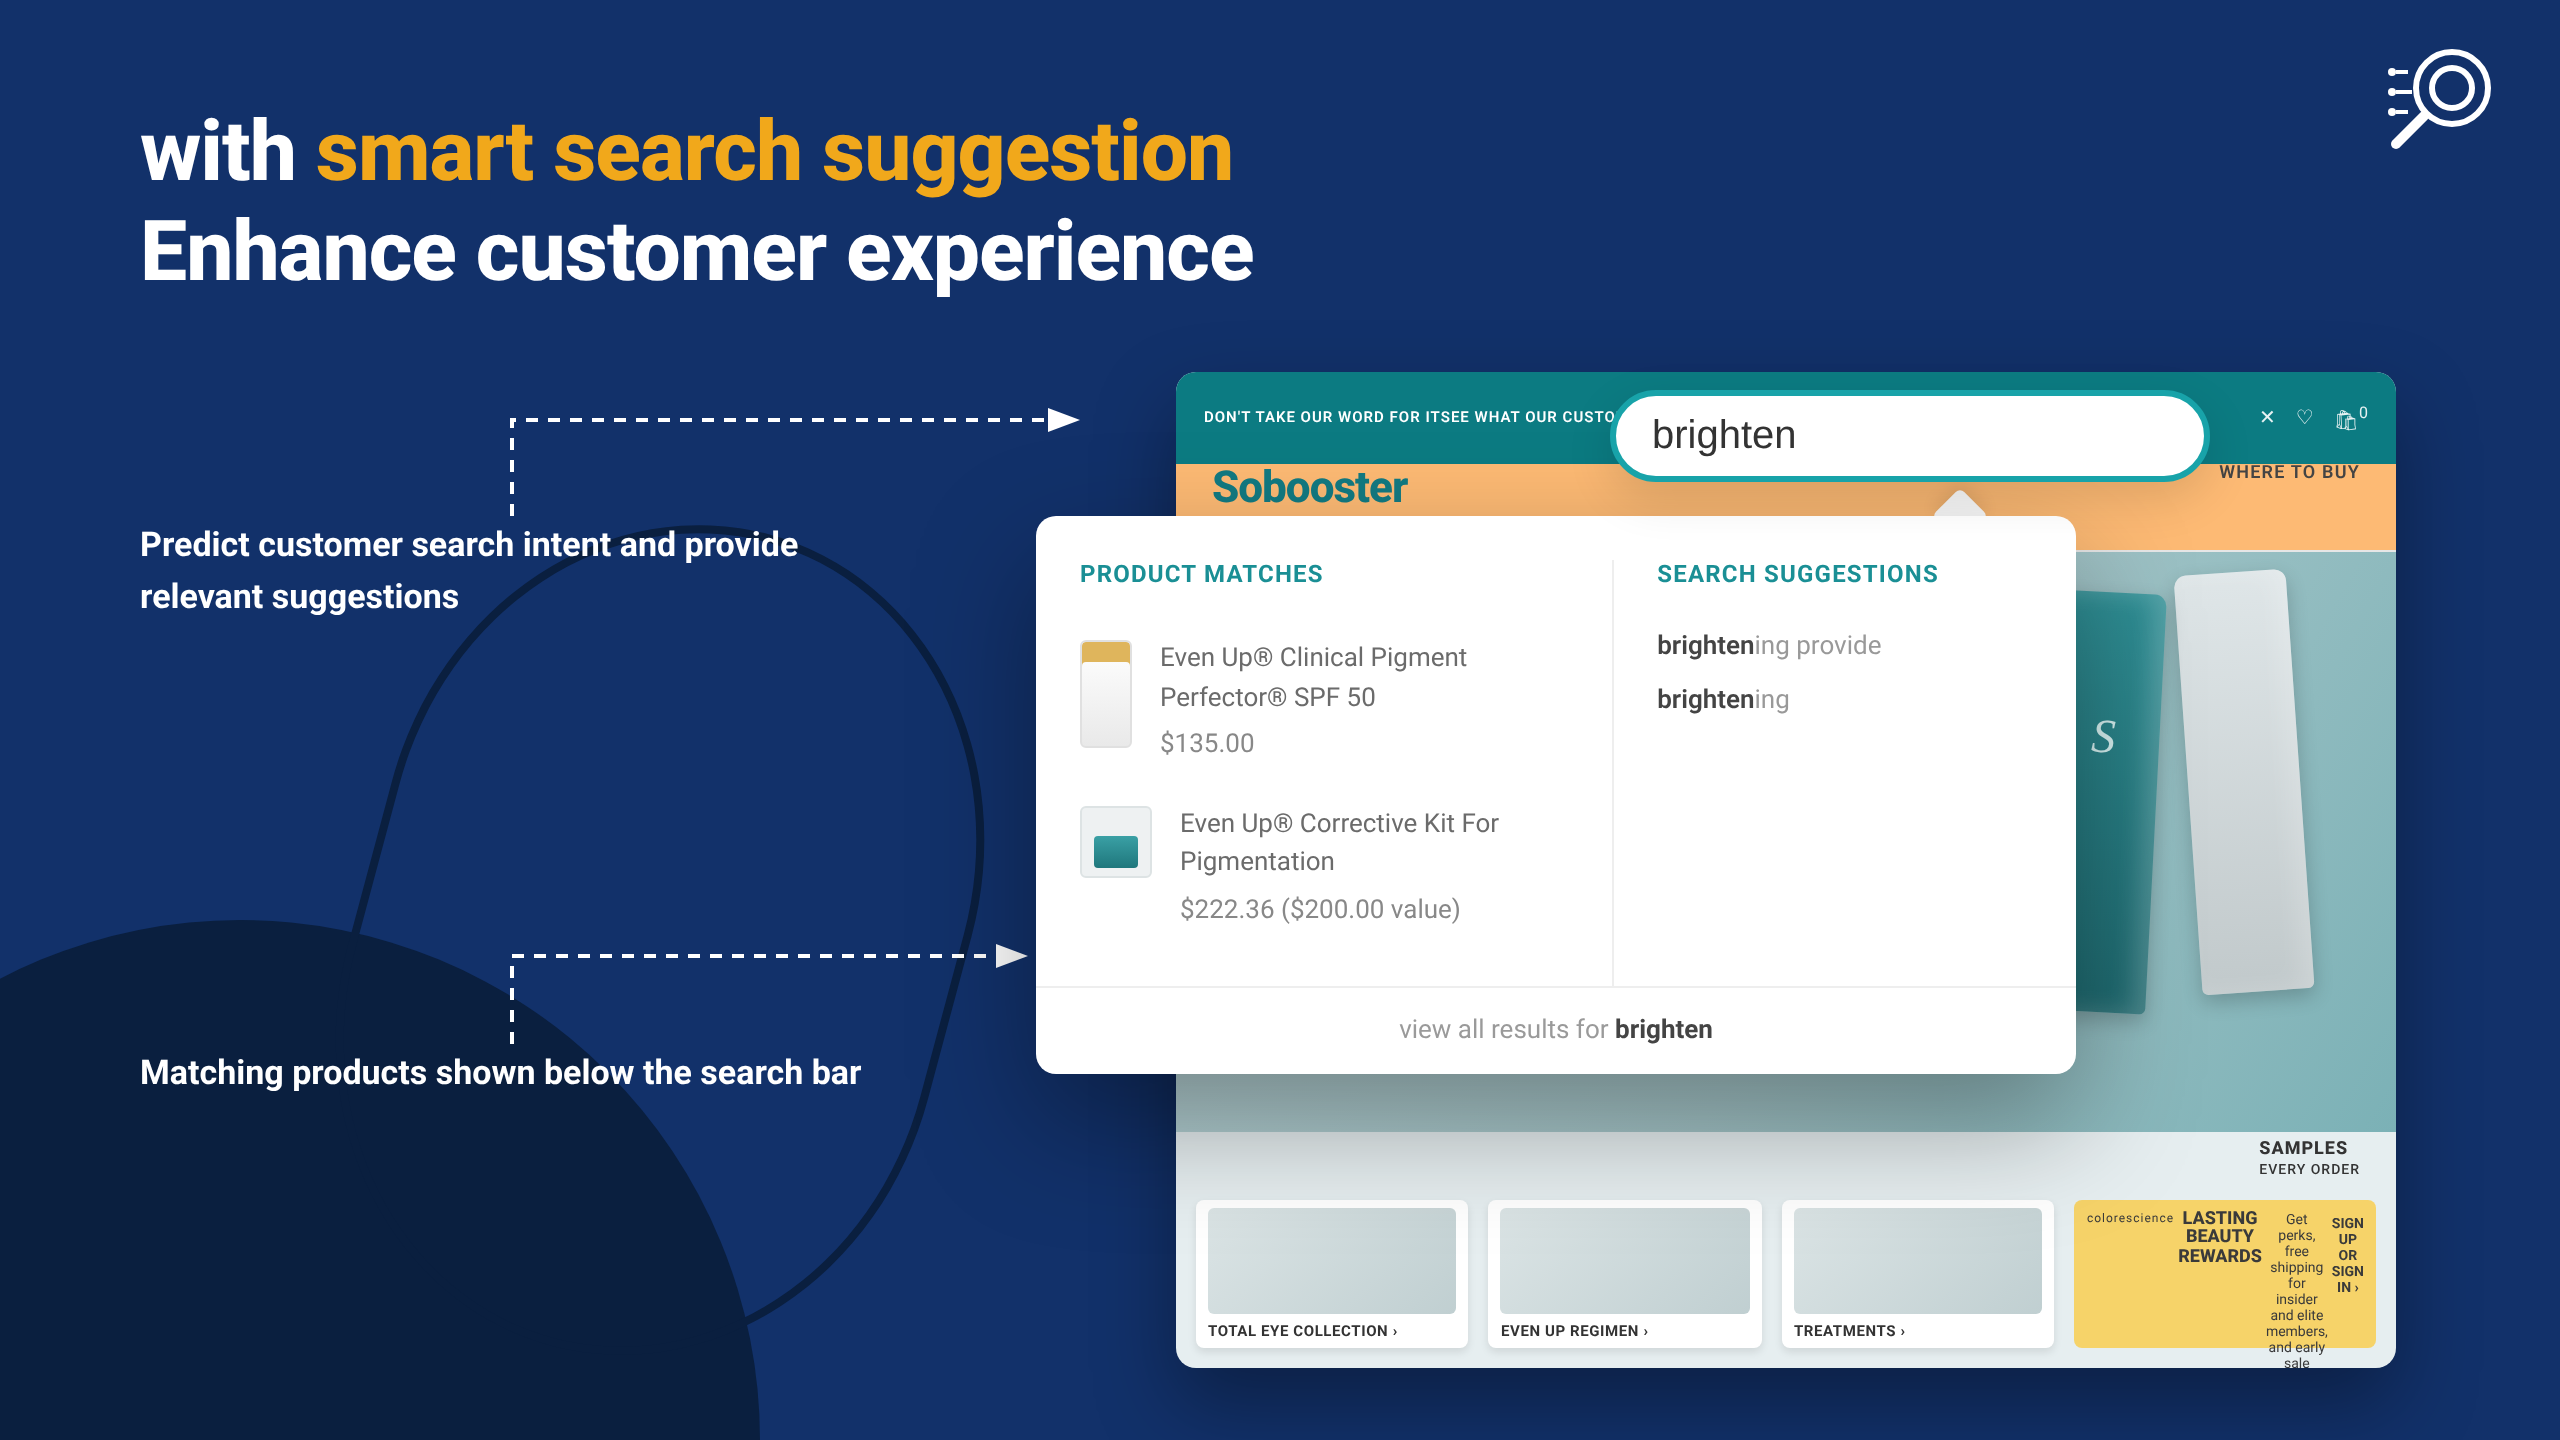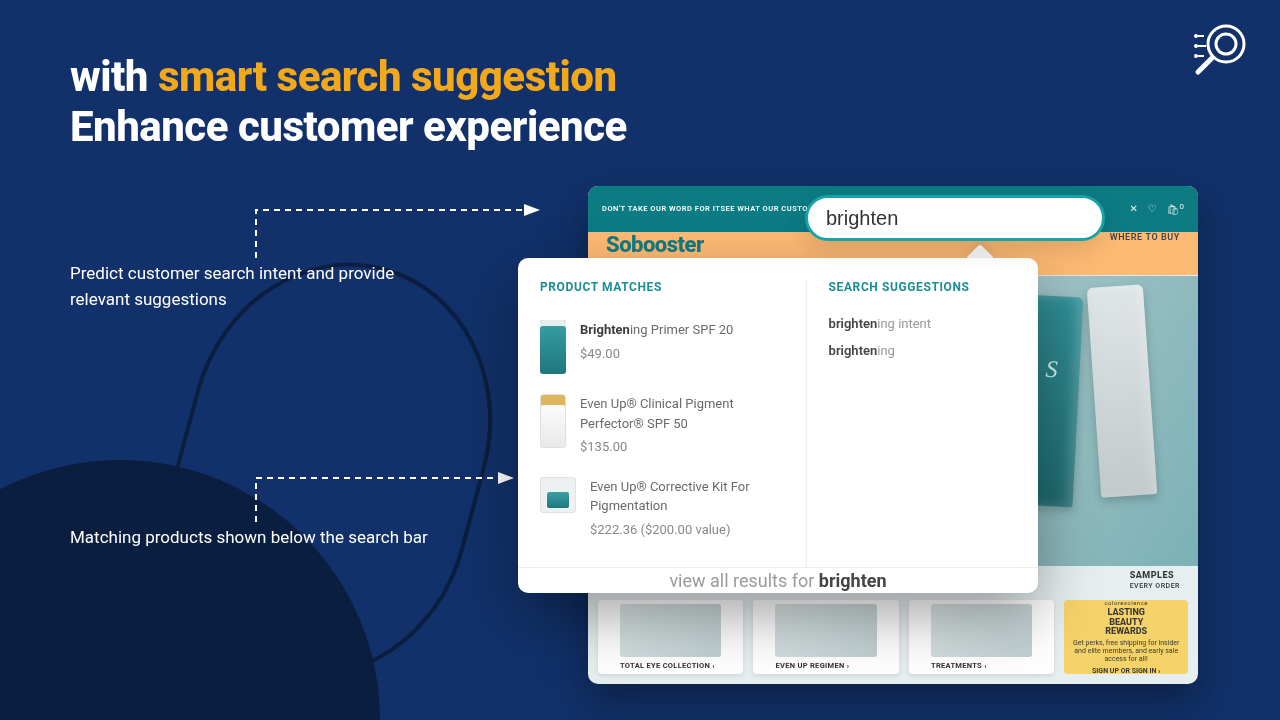--- a/index.html
+++ b/index.html
@@ -25,21 +25,21 @@
     position: absolute; top: 18px; right: 28px; width: 64px; height: 64px; color: #fff;
   }
   
   .headline {
     position: absolute; left: 70px; top: 52px; color: #fff; font-weight: 800;
     font-size: 42px; line-height: 1.2; letter-spacing: -0.5px;
   }
   .headline .accent { color: #f1a81b; }
   
   .callout {
-    position: absolute; left: 70px; color: #fff; font-size: 17px; line-height: 1.55; font-weight: 400; max-width: 380px;
+    position: absolute; left: 70px; color: #fff; font-size: 17px; line-height: 1.55; font-weight: 700; max-width: 380px;
     z-index:5;
   }
   .c1 { top: 260px; }
   .c2 { top: 524px; text-align: right; }
   
   .arrow {
     position: absolute; z-index: 5; pointer-events: none;
   }
   .arrow svg { overflow: visible; }
   
@@ -74,27 +74,27 @@
   }
   .tube.t1 { right:48px; top:100px; width:56px; height:210px; background: linear-gradient(180deg,#dfe6e8,#c1c9cb); transform: rotate(-4deg);}
   .tube.t2 { right:120px; top:110px; width:56px; height:210px; background: linear-gradient(180deg,#2f8f95,#1f6a70); transform: rotate(3deg);}
   .tube.t2::before { content:"S"; position:absolute; top:60px; left:50%; transform:translateX(-50%); font-family: Georgia, serif; font-size:24px; color:#d5efef; font-style:italic; }
   
   .row {
     position:absolute; bottom:10px; left:10px; right:10px; display:flex; gap:10px;
   }
   .card {
     flex:1; height:74px; background:#fff; border-radius:4px; box-shadow:0 2px 4px rgba(0,0,0,.1);
-    display:flex; flex-direction:column; justify-content:flex-end; padding:4px 22px;
+    display:flex; flex-direction:column; justify-content:flex-end; padding:4px 6px;
     font-size:7.5px; font-weight:700; letter-spacing:.3px; color:#333;
   }
   .card .thumb { flex:1; background:linear-gradient(135deg,#dbe4e5,#c0cfd1); border-radius:3px; margin-bottom:4px; }
   .promo {
     flex:1.1; height:74px; background:#f6d369; border-radius:4px; padding:6px; text-align:center;
-    font-size:7px; color:#3a3a3a; display:flex; flex-direction:column; justify-content:center; gap:2px;
+    font-size:7px; color:#3a3a3a; display:flex; justify-content:center; gap:2px;
   }
   .promo .pt { font-weight:800; font-size:9px; line-height:1.05; }
   .samples-tag {
     position:absolute; right:18px; top:384px; font-size:9px; font-weight:800; letter-spacing:.5px; color:#333;
   }
   .samples-sub { font-size:7px; font-weight:500; letter-spacing:.5px; }
   
   .searchbar {
     position: absolute; left: 805px; top: 195px; width: 300px; height: 46px;
     background: #fff; border: 3px solid #18a3a9; border-radius: 26px;
@@ -129,21 +129,21 @@
   .pimg.white { background: linear-gradient(#fff,#e9e9e9); border:1px solid #e0e0e0; box-shadow: inset 0 10px 0 #dfb55c;}
   .pimg.box { width:36px; height:36px; background:#eef1f2; border:1px solid #dde3e4; border-radius:3px; position:relative;}
   .pimg.box::after { content:""; position:absolute; left:6px; right:6px; bottom:4px; height:16px; background:linear-gradient(#3aa0a5,#1f777c); border-radius:2px;}
   .pinfo { font-size:13px; color:#777; line-height:1.5; }
   .pinfo .title { color:#6b6b6b; margin-bottom:4px; }
   .pinfo .title b { color:#3d3d3d; font-weight:700; }
   .price { color:#888; font-size:13px; }
   .sugg-item { font-size:13px; color:#999; padding:6px 0; cursor:pointer; }
   .sugg-item b { color:#444; font-weight:600; }
   .dd-footer {
-    border-top:1px solid #eee; text-align:center; padding:2px; font-size:18px; color:#9a9a9a;
+    border-top:1px solid #eee; text-align:center; padding:14px; font-size:13px; color:#9a9a9a;
   }
   .dd-footer b { color:#444; font-weight:700; }
   
   .dd-pointer {
     position:absolute; left:970px; top:248px; width:20px; height:20px; background:#fff;
     transform: rotate(45deg); z-index:24; border-radius:3px; box-shadow:-3px -3px 8px rgba(0,0,0,.08);
   }
 </style>
 </head>
 <body>
@@ -251,48 +251,41 @@
     </span>
   </div>
 
   <div class="dd-pointer"></div>
 
   <div class="dropdown">
     <div class="dd-cols">
       <div class="col products">
         <h4>PRODUCT MATCHES</h4>
 
-        <div class="product">
-          <div class="pimg teal"></div>
-          <div class="pinfo">
-            <div class="title"><b>Brighten</b><span>ing Primer SPF 20</span></div>
-            <div class="price">$49.00</div>
-          </div>
-        </div>
 
         <div class="product">
           <div class="pimg white"></div>
           <div class="pinfo">
             <div class="title"><b></b><span>Even Up® Clinical Pigment Perfector® SPF 50</span></div>
             <div class="price">$135.00</div>
           </div>
         </div>
 
         <div class="product">
           <div class="pimg box"></div>
           <div class="pinfo">
             <div class="title"><b></b><span>Even Up® Corrective Kit For Pigmentation</span></div>
             <div class="price">$222.36 ($200.00 value)</div>
           </div>
         </div>
       </div>
 
       <div class="col suggest">
         <h4>SEARCH SUGGESTIONS</h4>
-        <div class="sugg-item"><b>brighten</b><span>ing intent</span></div>
+        <div class="sugg-item"><b>brighten</b><span>ing provide</span></div>
         <div class="sugg-item"><b>brighten</b><span>ing</span></div>
       </div>
     </div>
     <div class="dd-footer">
       <span>view all results for </span><b>brighten</b>
     </div>
   </div>
 </div>
 
 </body></html>

